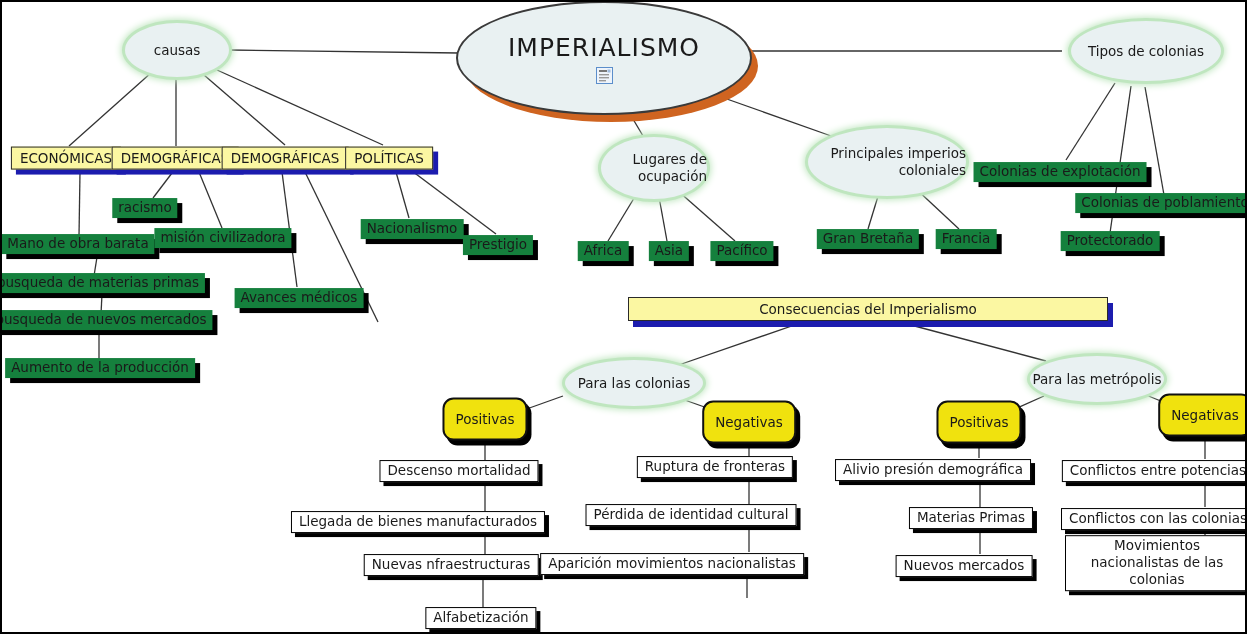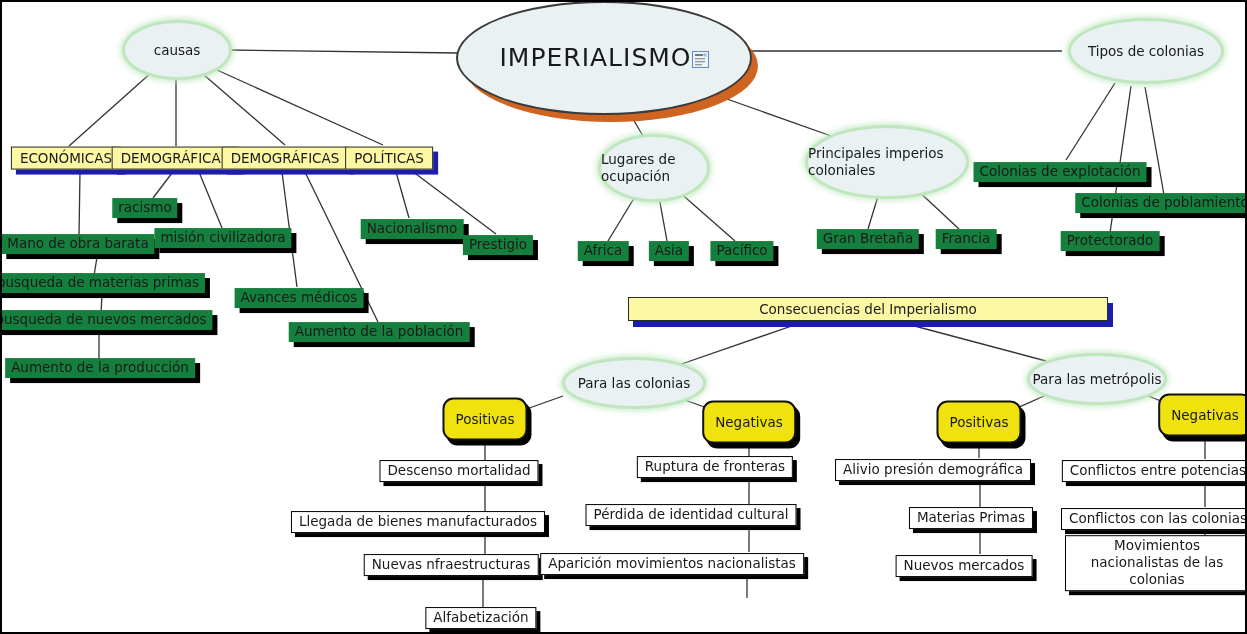--- a/index.html
+++ b/index.html
@@ -26,30 +26,30 @@
   .node{
     position:absolute;z-index:2;
     transform:translate(-50%,-50%);
     display:flex;align-items:center;justify-content:center;
     font-size:13.5px;line-height:1.25;
     white-space:nowrap;
   }
   .ellipse{
     background:var(--ellipse-fill);
     border-radius:50%;
-    text-align:left;
+    text-align:right;
     white-space:normal;
     box-shadow:0 0 0 3px var(--glow),0 0 7px 4px var(--glow);
   }
   .ellipse.main{
     font-size:25px;
     letter-spacing:1px;
     border:2px solid #3a3a3a;
     box-shadow:7px 8px 0 -1px var(--orange);
-    flex-direction:row;
+    flex-direction:column;
     z-index:3;
   }
   .cat{
     background:var(--pale-yellow);
     border:1px solid #2a2a2a;
     box-shadow:5px 5px 0 var(--navy);
     padding:2px 8px;
   }
   .bar{
     background:var(--pale-yellow);
@@ -164,21 +164,20 @@
   <div class="node pill" style="left:977px;top:420px">Positivas</div>
   <div class="node pill" style="left:1203px;top:413px">Negativas</div>
 
   <div class="node leaf" style="left:76px;top:242px">Mano de obra barata</div>
   <div class="node leaf" style="left:96px;top:281px">busqueda de materias primas</div>
   <div class="node leaf" style="left:99px;top:318px">busqueda de nuevos mercados</div>
   <div class="node leaf" style="left:98px;top:366px">Aumento de la producción</div>
   <div class="node leaf" style="left:143px;top:206px">racismo</div>
   <div class="node leaf" style="left:221px;top:236px">misión civilizadora</div>
   <div class="node leaf" style="left:297px;top:296px">Avances médicos</div>
-  <div class="node leaf" style="left:377px;top:330px">Aumento de la población</div>
   <div class="node leaf" style="left:410px;top:227px">Nacionalismo</div>
   <div class="node leaf" style="left:496px;top:243px">Prestigio</div>
   <div class="node leaf" style="left:601px;top:249px">Africa</div>
   <div class="node leaf" style="left:667px;top:249px">Asia</div>
   <div class="node leaf" style="left:740px;top:249px">Pacífico</div>
   <div class="node leaf" style="left:866px;top:237px">Gran Bretaña</div>
   <div class="node leaf" style="left:964px;top:237px">Francia</div>
   <div class="node leaf" style="left:1058px;top:170px">Colonias de explotación</div>
   <div class="node leaf" style="left:1163px;top:201px">Colonias de poblamiento</div>
   <div class="node leaf" style="left:1108px;top:239px">Protectorado</div>

